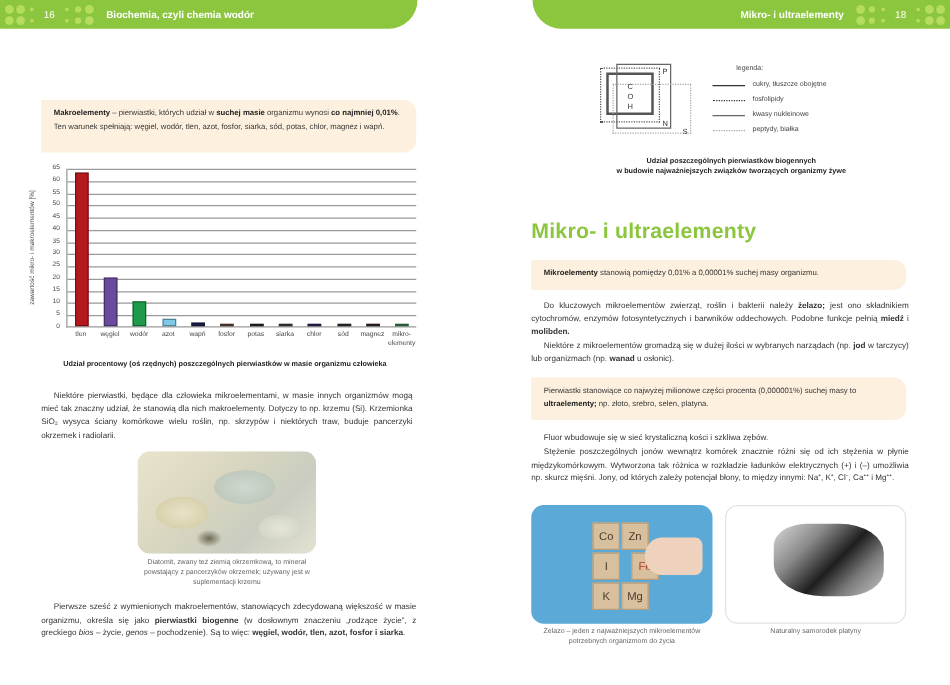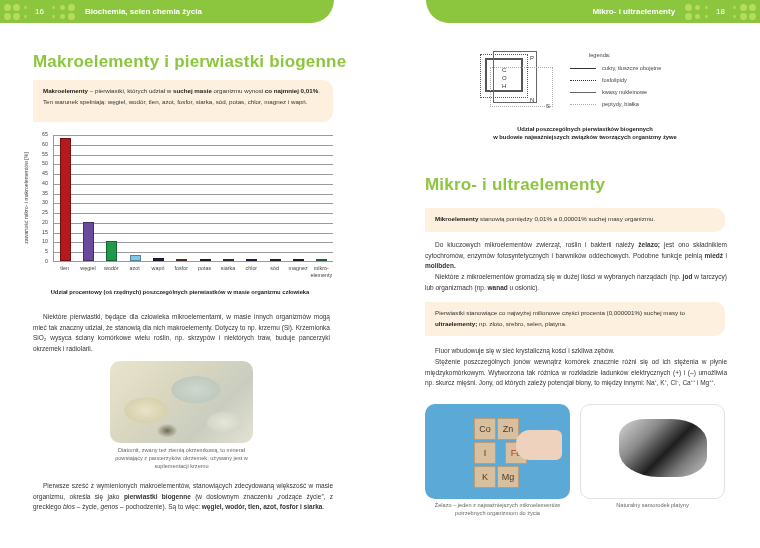--- a/index.html
+++ b/index.html
@@ -83,24 +83,23 @@
       </div>
       <span class="pnum">16</span>
       <div class="dots">
         <span class="s"></span>
           <span class="m"></span>
           <span class="b"></span>
         <span class="s"></span>
           <span class="m"></span>
           <span class="b"></span>
       </div>
-      <span class="htitle">Biochemia, selen chemia życia</span>
-    </div>
-
-    <h1 class="section" style="left:33px; top:52px;">Makroelementy i pierwiastki biogenne</h1>
+      <span class="htitle">Biochemia, czyli chemia wodór</span>
+    </div>
+
 
     <div class="note" style="left:33px; top:80px; width:300px; height:42px;">
       <b>Makroelementy</b><span> – pierwiastki, których udział w </span><b>suchej masie</b><span> organizmu wynosi </span><b>co najmniej 0,01%</b><span>. Ten warunek spełniają: węgiel, wodór, tlen, azot, fosfor, siarka, sód, potas, chlor, magnez i wapń.</span>
     </div>
 
     <div class="chart" id="chart">
       <div class="y-title">
           <span>zawartość mikro- i makroelementów [%]</span>
         </div>
       <div id="yticks">

